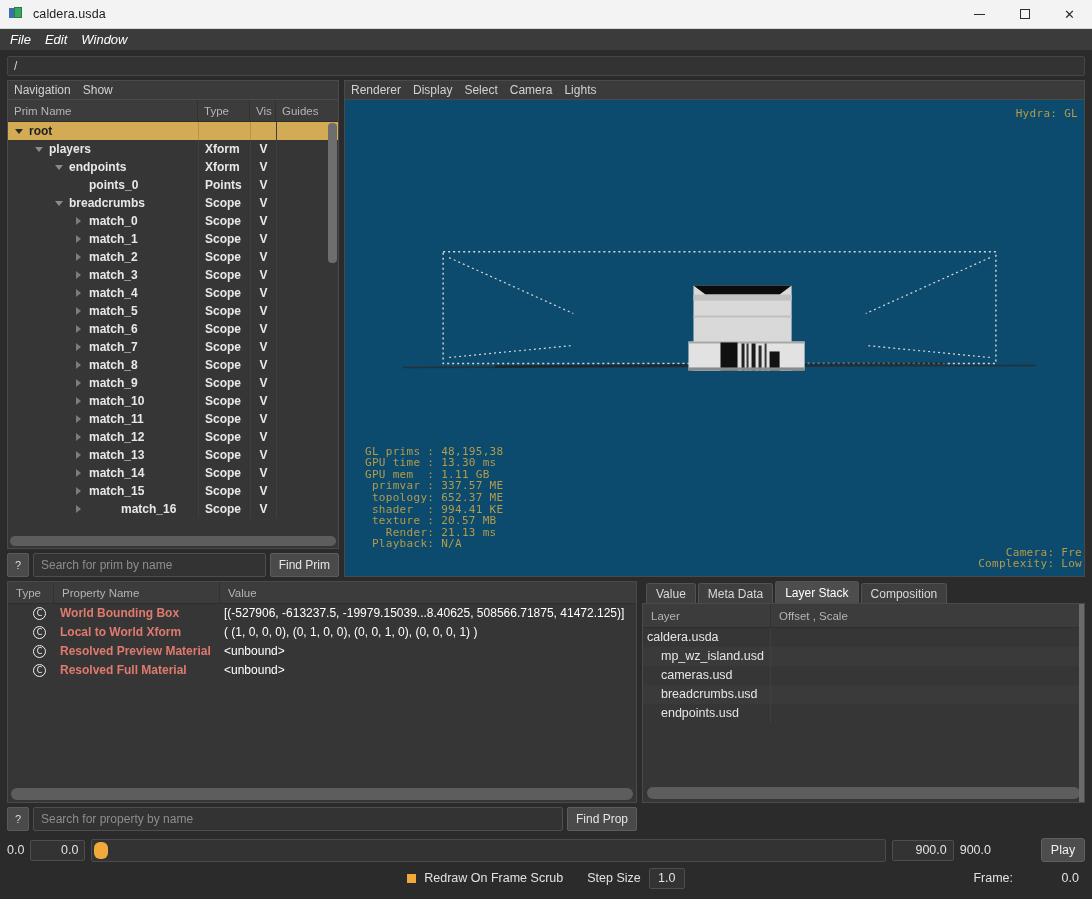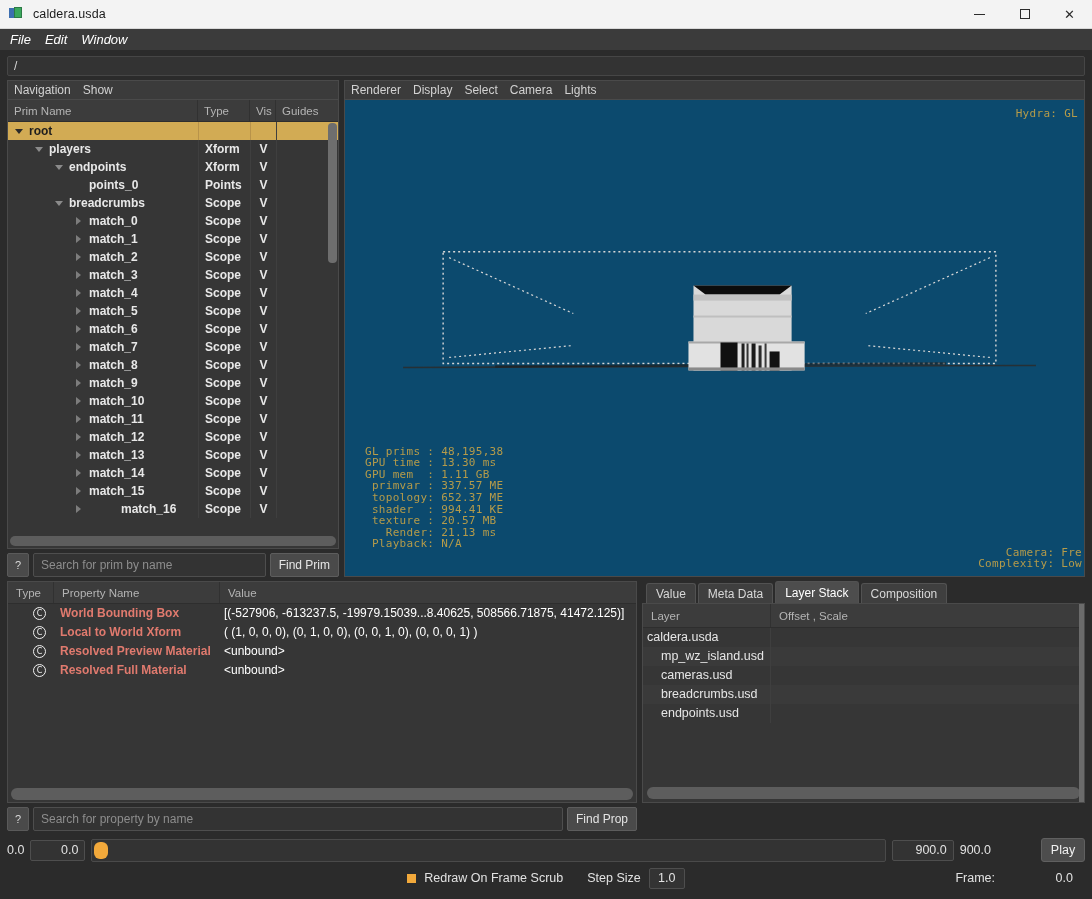--- a/index.html
+++ b/index.html
@@ -197,21 +197,21 @@
     position: absolute; left: 2px; top: 2px; width: 14px; height: 17px;
     background: #f2a93b; border-radius: 6px;
   }
   #playbtn {
     width: 44px; height: 24px; background: #4d4d4d; border: 1px solid #606060; border-radius: 3px;
     color: #f0f0f0; font-size: 12.5px; display:flex; align-items:center; justify-content:center;
   }
   #optionsrow { flex:none; display:flex; align-items:center; height: 30px; padding: 0 7px; }
   #optcenter { margin: 0 auto; display: flex; align-items: center; gap: 8px; }
   .chk { width: 9px; height: 9px; background: #f2a93b; }
-  #framebox { position: absolute; right: 13px; display: flex; align-items: center; gap: 18px; }
+  #framebox { position: absolute; right: 7px; display: flex; align-items: center; gap: 6px; }
   #bottomwrap { position: relative; }
 </style>
 </head>
 <body>
 
 <div id="titlebar">
   <div id="title-icon">
     <span class="sq1"></span>
       <span class="sq2"></span>
   </div>

